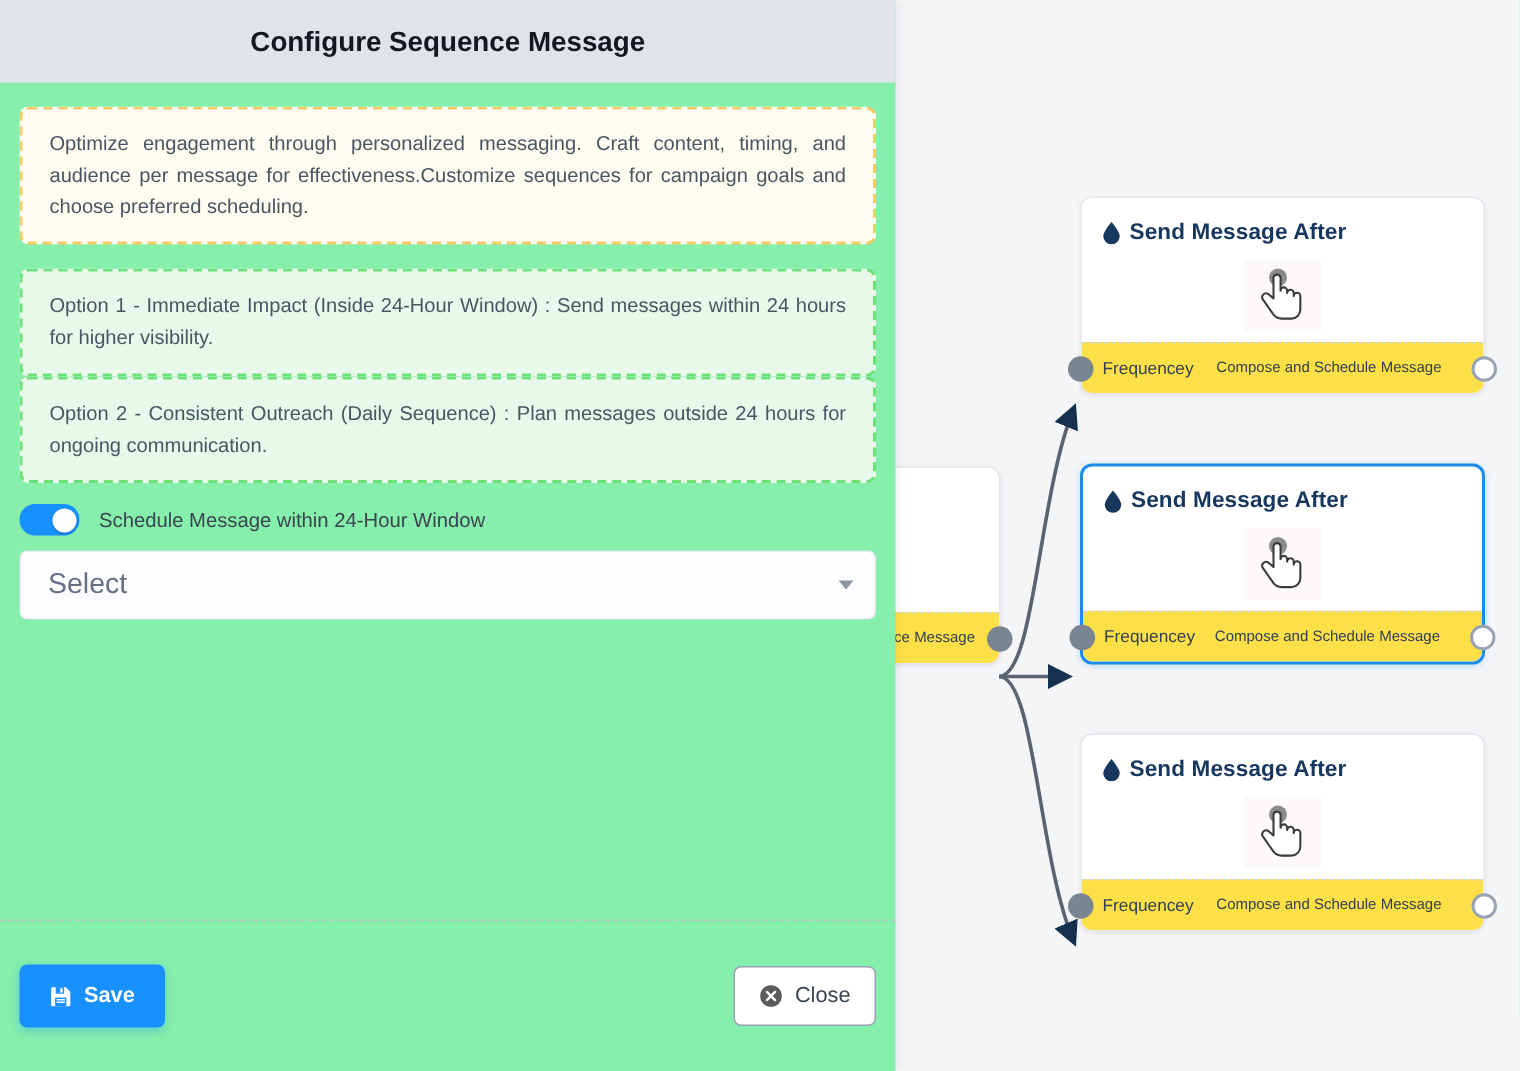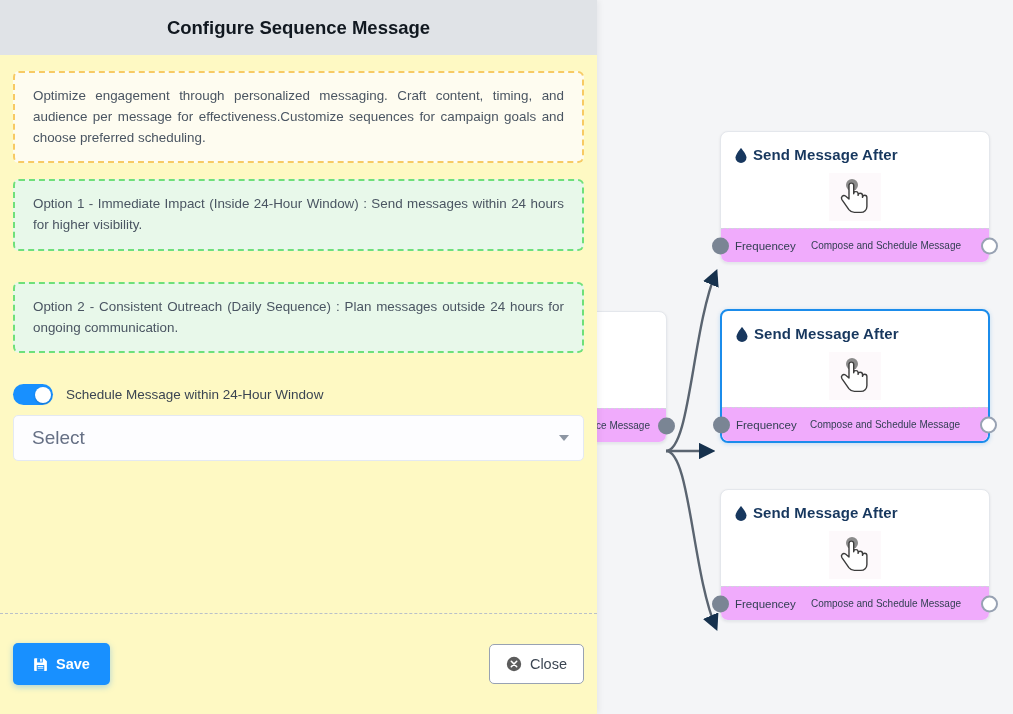--- a/index.html
+++ b/index.html
@@ -69,21 +69,21 @@
     width: 52px; height: 48px;
     background: #fdf9fb;
     display: flex;
     align-items: center;
     justify-content: center;
   }
   .node-cursor svg { display: block; }
 
   .node-foot {
     border-top: 1px dashed #cfd4dc;
-    background: #f0abfc;
+    background: #fde047;
     border-radius: 0 0 7px 7px;
     height: 34px;
     display: flex;
     align-items: center;
     position: relative;
     padding: 0 14px;
     box-sizing: border-box;
   }
   .foot-left {
     font-size: 11.5px;
@@ -133,21 +133,21 @@
     border-radius: 50%;
     background: #7a8594;
   }
 
   
   #modal {
     position: absolute;
     left: 0; top: 0;
     width: 597px;
     height: 714px;
-    background: #fef9c3;
+    background: #86efac;
     box-sizing: border-box;
     box-shadow: 2px 0 6px rgba(16,24,40,0.06);
     display: flex;
     flex-direction: column;
   }
   #modal-header {
     height: 55px;
     background: #e0e3e7;
     display: flex;
     align-items: center;
@@ -176,21 +176,21 @@
     box-sizing: border-box;
   }
   .note-warn {
     background: #fefcf0;
     border: 2px dashed #f7ca64;
     margin-bottom: 16px;
   }
   .note-ok {
     background: #e8f8ea;
     border: 2px dashed #6ee07a;
-    margin-bottom: 31px;
+    margin-bottom: 0;
   }
 
   .toggle-row {
     display: flex;
     align-items: center;
     gap: 13px;
     margin-top: 14px;
   }
   .toggle-row.second { margin-top: 12px; }
   .switch {

